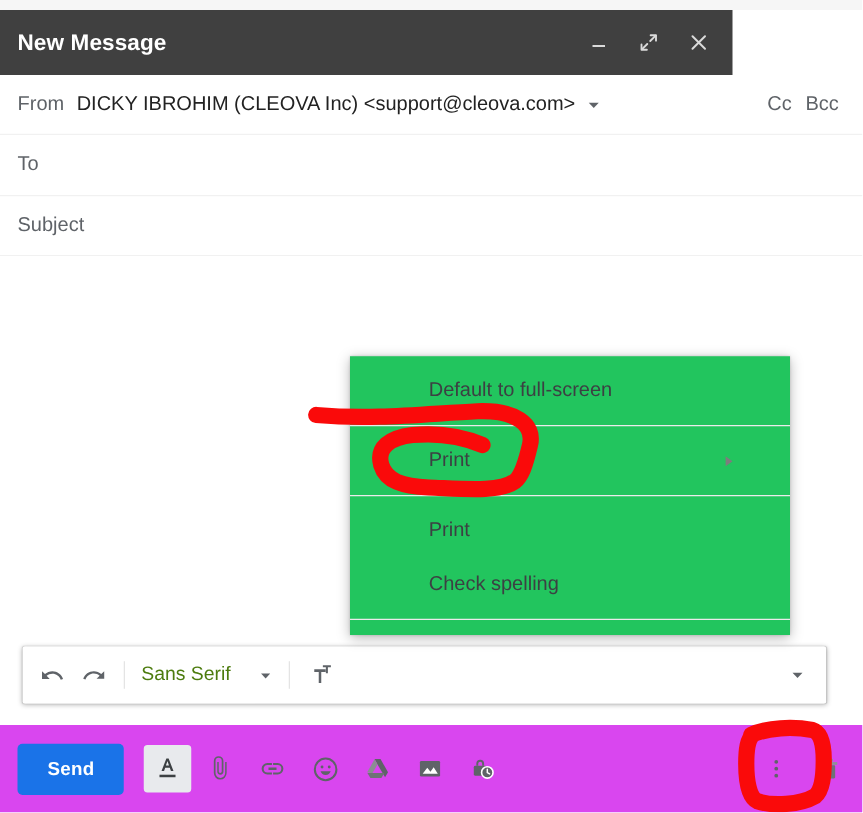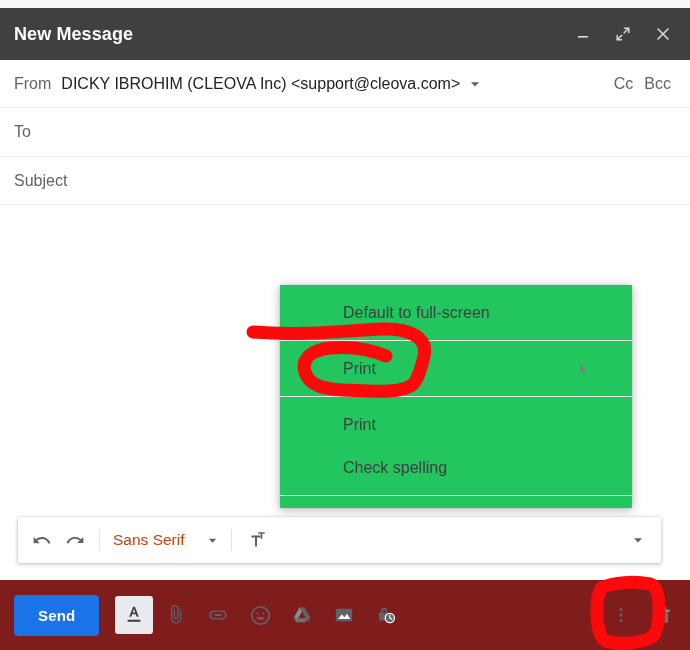--- a/index.html
+++ b/index.html
@@ -31,21 +31,21 @@
     left: 0; top: 8px;
     width: 690px;
     height: 642px;
     background: #ffffff;
   }
 
   
   .titlebar {
     position: absolute;
     left: 0; top: 0;
-    width: 690px;
+    width: 586px;
     height: 52px;
     background: #404040;
     display: flex;
     align-items: center;
     padding: 0 14px 0 14px;
   }
   .titlebar-title {
     color: #ffffff;
     font-size: 18px;
     font-weight: bold;
@@ -148,31 +148,31 @@
   }
   .font-select {
     display: flex;
     align-items: center;
     cursor: pointer;
     padding: 0 6px;
     flex: none;
   }
   .font-name {
     font-size: 15.5px;
-    color: #c2410c;
+    color: #4d7c0f;
     margin-right: 22px;
   }
   .fmt-spacer { flex: 1; }
 
   
   .action-bar {
     position: absolute;
     left: 0; top: 572px;
     width: 690px; height: 70px;
-    background: #7f1d1d;
+    background: #d946ef;
     display: flex;
     align-items: center;
     padding: 0 8px 0 14px;
   }
   .send-button {
     background: #1a73e8;
     color: #ffffff;
     font-size: 15px;
     font-weight: bold;
     border: none;

